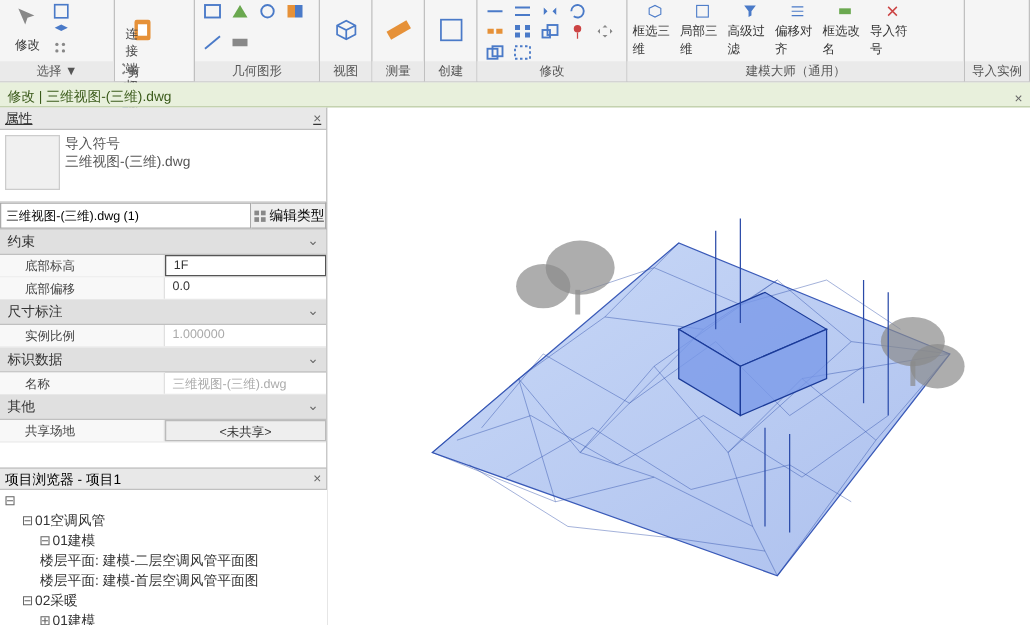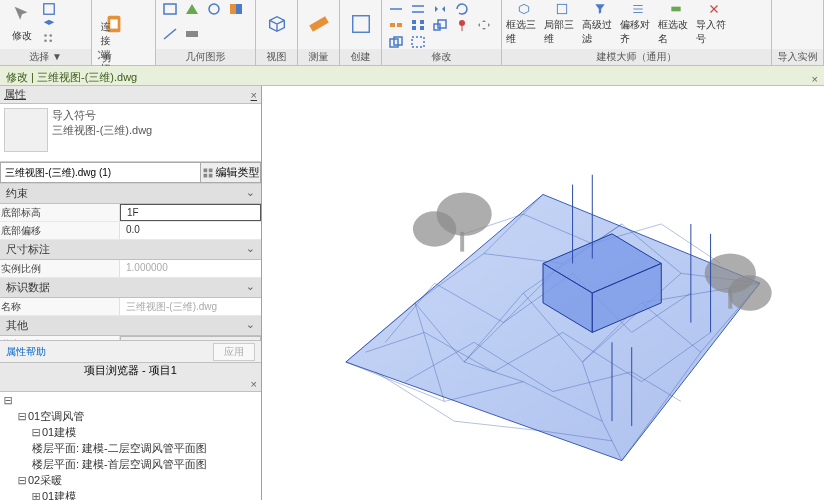--- a/index.html
+++ b/index.html
@@ -34,32 +34,32 @@
 .prop-preview .lines { font-size: 10px; color: #555; line-height: 1.4; }
 
 .prop-selector { height: 22px; display: flex; border-bottom: 1px solid #d0d0d0; }
 .prop-selector input { flex: 1; border: 1px solid #aaa; font-size: 10px; padding: 0 4px; }
 .prop-selector .btn { width: 60px; border: 1px solid #aaa; border-left: none; background: #eee; display: flex; align-items: center; justify-content: center; font-size: 10px; cursor: pointer; gap: 2px; }
 
 .prop-grid { flex: 1; overflow: auto; background: #fff; }
 .pg-group { background: #e0e0e0; padding: 2px 6px; font-size: 10px; color: #333; border-bottom: 1px solid #c0c0c0; display: flex; }
 .pg-group .toggle { margin-left: auto; color: #666; }
 .pg-row { display: flex; border-bottom: 1px solid #e8e8e8; height: 18px; }
-.pg-label { width: 120px; padding: 2px 6px 2px 1px; font-size: 10px; color: #444; background: #f8f8f8; border-right: 1px solid #e0e0e0; }
+.pg-label { width: 132px; padding: 2px 6px 2px 20px; font-size: 10px; color: #444; background: #f8f8f8; border-right: 1px solid #e0e0e0; }
 .pg-value { flex: 1; padding: 2px 6px; font-size: 10px; color: #333; }
 .pg-value.editable { background: #fff; border: 1px solid #555; }
 .pg-value.btn { text-align: center; background: #eee; border: 1px solid #bbb; cursor: pointer; }
 .pg-value.grey { color: #aaa; }
 
 .prop-footer { height: 22px; border-top: 1px solid #c0c0c0; display: flex; align-items: center; padding: 0 6px; gap: 10px; background: #f0f0f0; }
 .prop-footer .link { color: #0066cc; font-size: 10px; cursor: pointer; }
 .prop-footer .apply { margin-left: auto; font-size: 10px; color: #aaa; border: 1px solid #ccc; padding: 1px 10px; background: #f8f8f8; }
 
 
-.browser-hdr { height: 30px; background: #e8e8e8; border-top: 1px solid #c0c0c0; border-bottom: 1px solid #c0c0c0; display: flex; align-items: center; padding: 0 4px; font-size: 11px; flex-direction: column; }
+.browser-hdr { height: 18px; background: #e8e8e8; border-top: 1px solid #c0c0c0; border-bottom: 1px solid #c0c0c0; display: flex; align-items: center; padding: 0 4px; font-size: 11px; }
 .browser-hdr .x { margin-left: auto; cursor: pointer; color: #666; }
 .browser { height: 108px; overflow: auto; background: #fff; }
 .tree-row { display: flex; align-items: center; height: 16px; font-size: 10px; color: #333; cursor: pointer; }
 .tree-row .exp { width: 12px; text-align: center; color: #666; }
 .tree-row.d0 { padding-left: 2px; }
 .tree-row.d1 { padding-left: 16px; }
 .tree-row.d2 { padding-left: 30px; }
 .tree-row.d3 { padding-left: 20px; }
 
 
@@ -405,24 +405,20 @@
       <div class="pg-group">
           <span>其他</span>
           <span class="toggle">⌄</span>
         </div>
       <div class="pg-row">
         <div class="pg-label">共享场地</div>
         <div class="pg-value btn">&lt;未共享&gt;</div>
       </div>
     </div>
 
-    <div class="prop-footer">
-      <span class="link">属性帮助</span>
-      <span class="apply">应用</span>
-    </div>
 
     <div class="browser-hdr">
       <span>项目浏览器 - 项目1</span>
       <span class="x">×</span>
     </div>
     <div class="browser">
       <div class="tree-row d0">
           <span class="exp">⊟</span>
         </div>
       <div class="tree-row d1">

